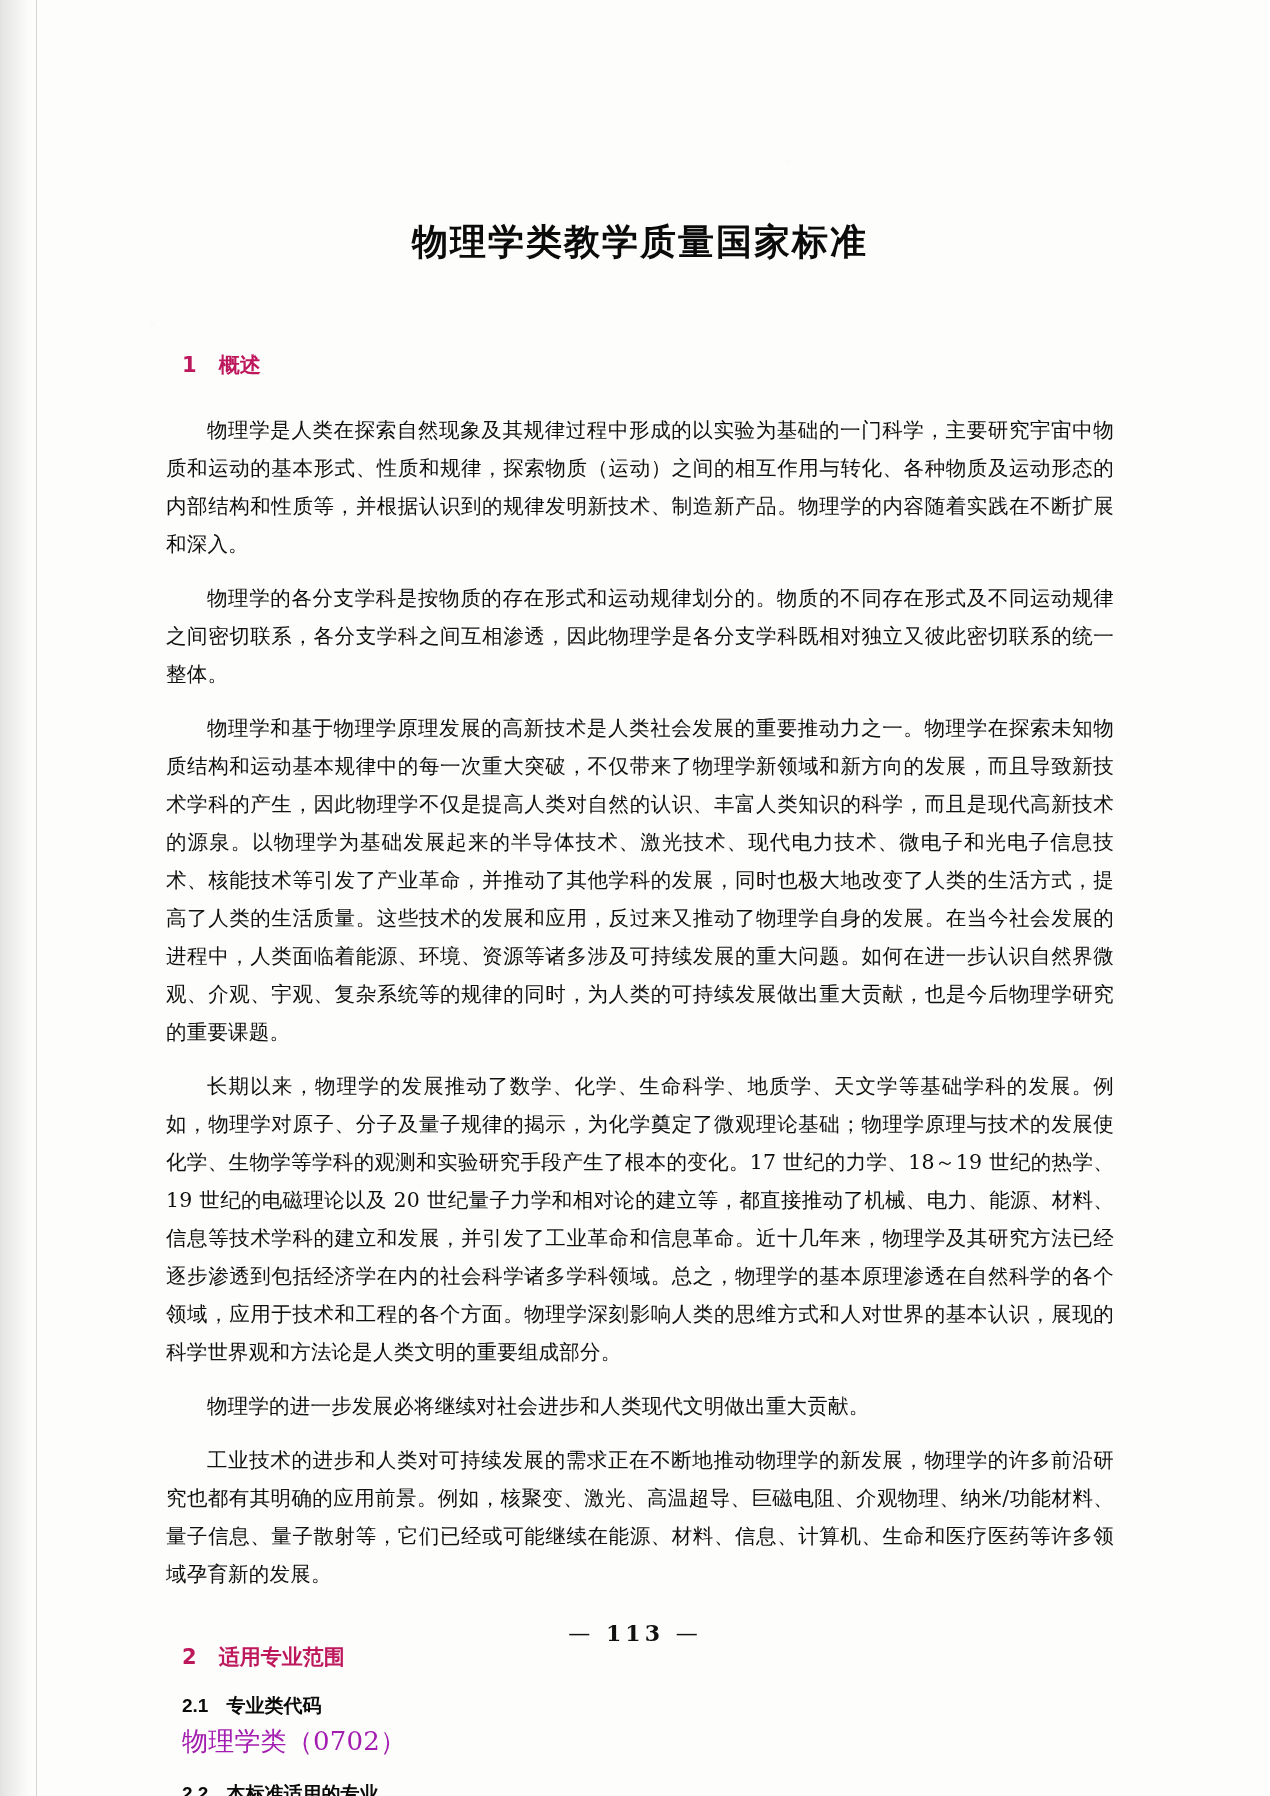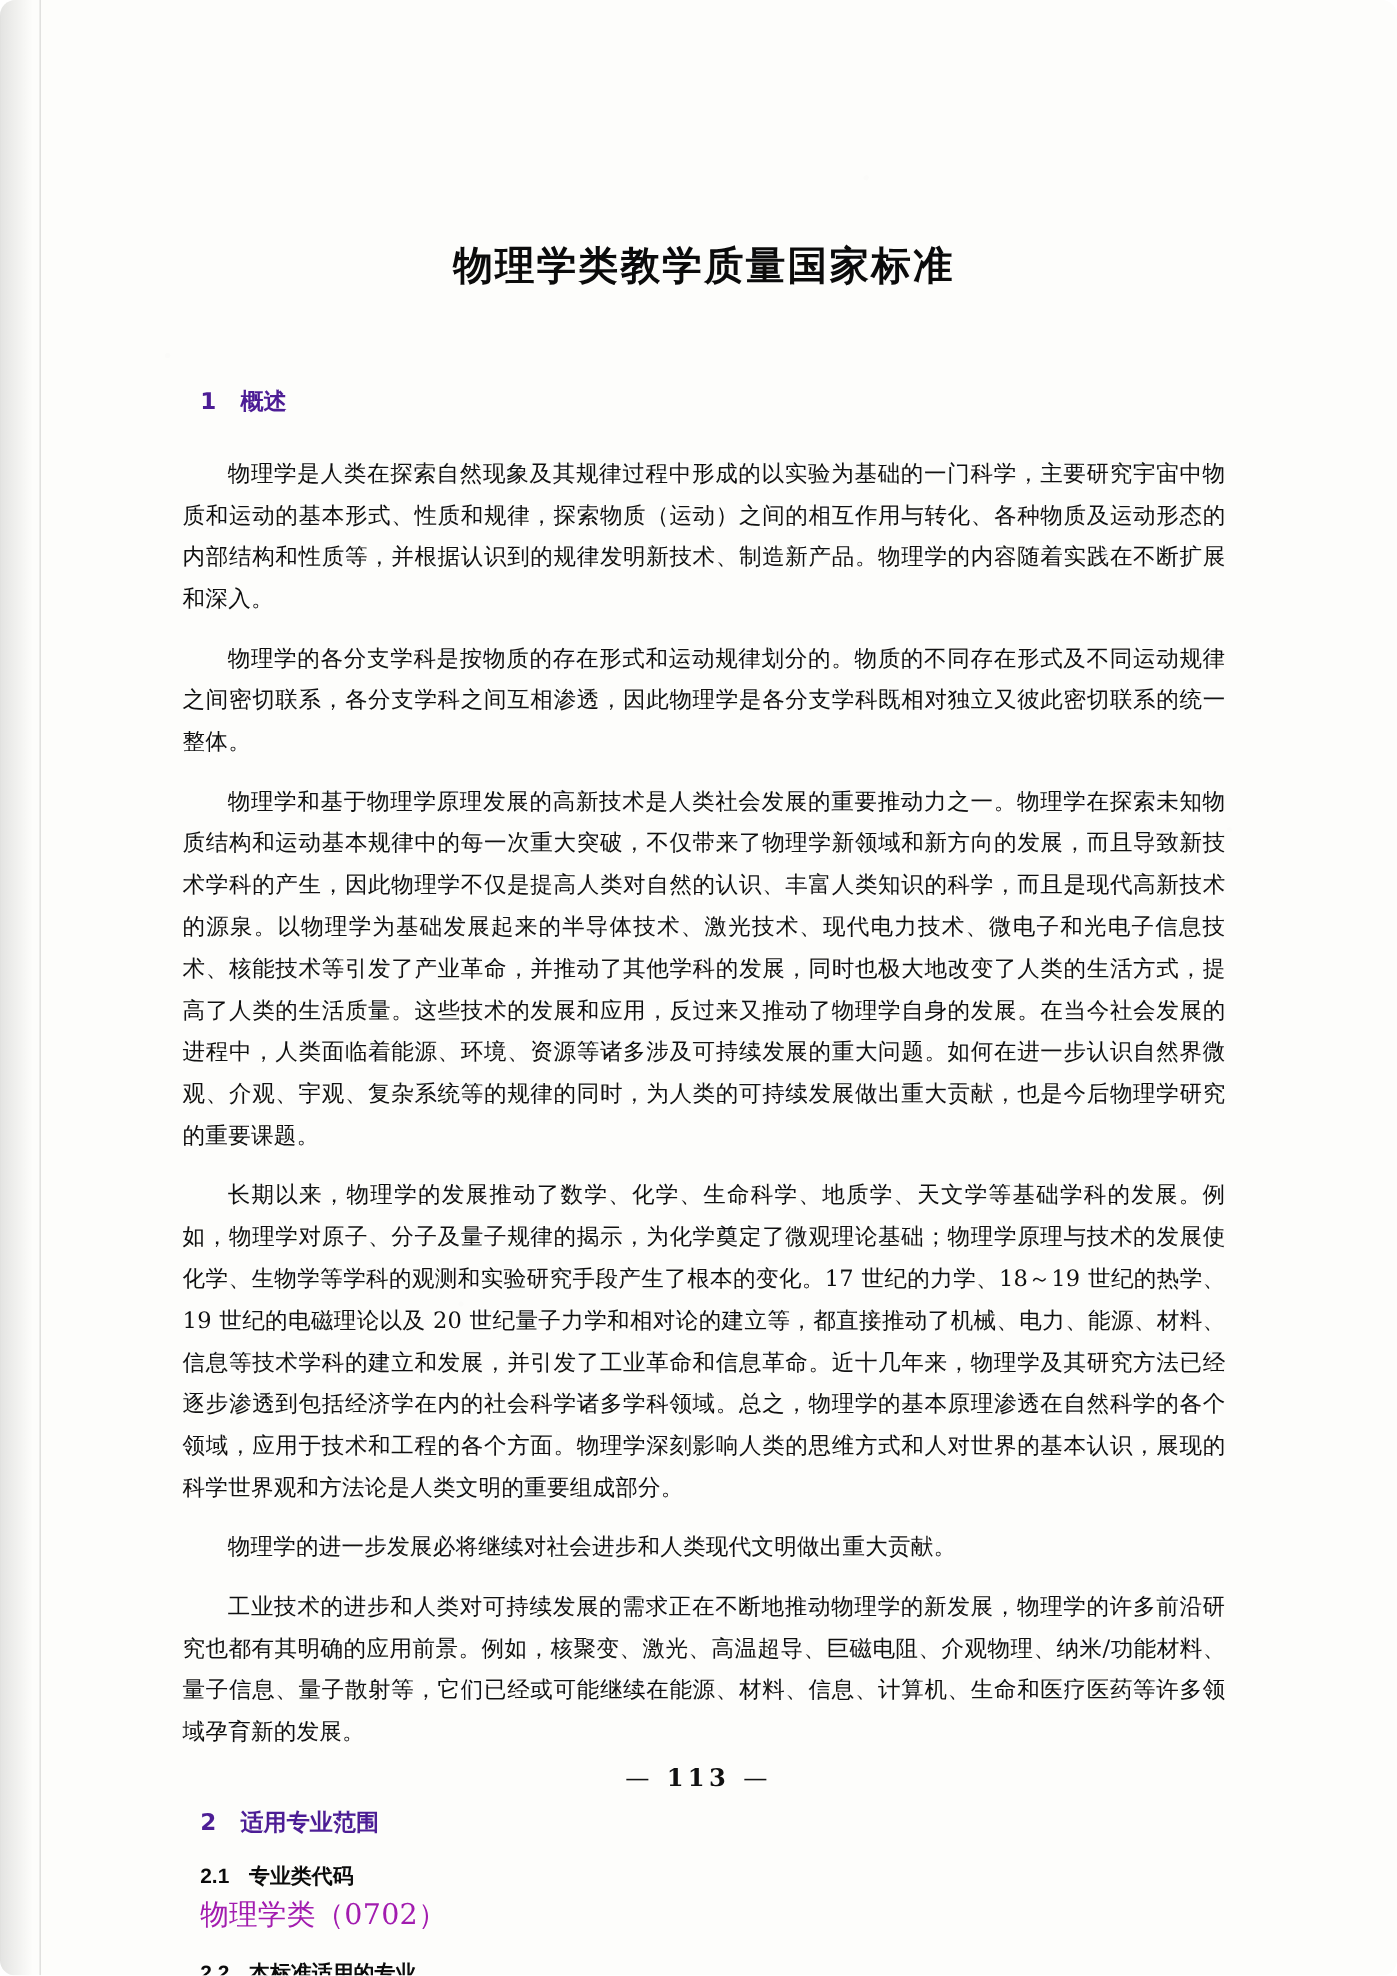--- a/index.html
+++ b/index.html
@@ -9,21 +9,20 @@
   }
   body {
     font-family: "DejaVu Serif", "Liberation Serif", serif;
   }
   .page {
     position: relative;
     width: 1270px;
     height: 1796px;
     background: #fdfdfb;
     overflow: hidden;
-    border-radius: 14px;
   }
   
   .page::before {
     content: "";
     position: absolute;
     inset: 0;
     background:
       radial-gradient(circle at 12% 18%, rgba(0,0,0,0.015) 0 2px, transparent 3px),
       radial-gradient(circle at 62% 9%, rgba(0,0,0,0.012) 0 2px, transparent 3px),
       radial-gradient(circle at 88% 42%, rgba(0,0,0,0.012) 0 2px, transparent 3px),
@@ -68,21 +67,21 @@
     letter-spacing: 2px;
     color: #0b0b0b;
     margin: 0;
     padding-top: 218px;
   }
 
   .h1 {
     font-family: "DejaVu Sans", "Liberation Sans", sans-serif;
     font-weight: bold;
     font-size: 21px;
-    color: #4c1d95;
+    color: #be185d;
     margin: 0;
     padding-left: 32px;
   }
   .h1 .num { margin-right: 22px; }
 
   .h1-intro { padding-top: 84px; }
   .h1-scope { padding-top: 34px; }
 
   .h2 {
     font-family: Liberation Sans, sans-serif;
@@ -114,21 +113,21 @@
     margin: 0;
     padding-left: 32px;
     padding-top: 4px;
     letter-spacing: 0.2px;
   }
 
   .footer {
     position: absolute;
     left: 0;
     right: 0;
-    bottom: 166px;
+    bottom: 150px;
     text-align: center;
     font-family: "DejaVu Serif", "Liberation Serif", serif;
     font-weight: bold;
     font-size: 22px;
     color: #111;
     letter-spacing: 4px;
   }
   .footer .dash { font-weight: normal; }
 </style>
 </head>

